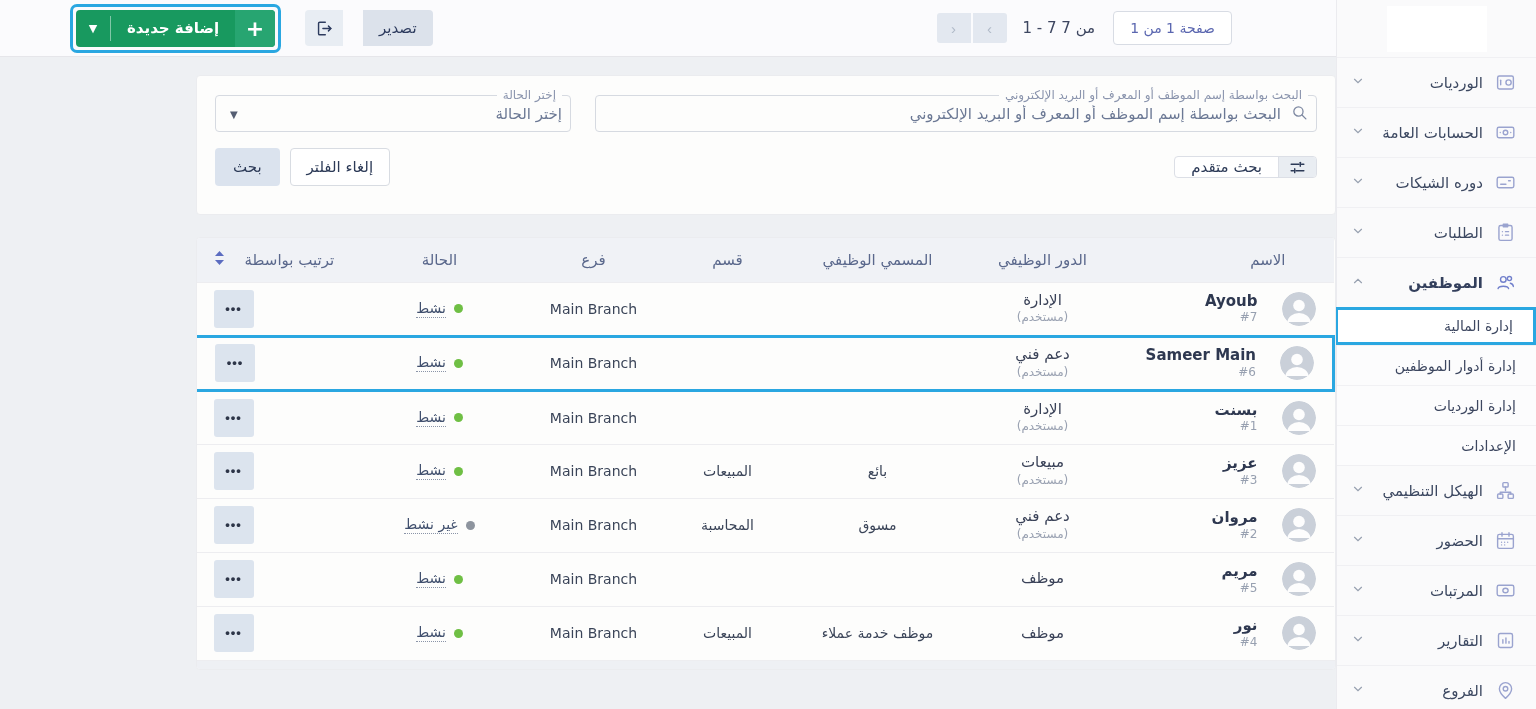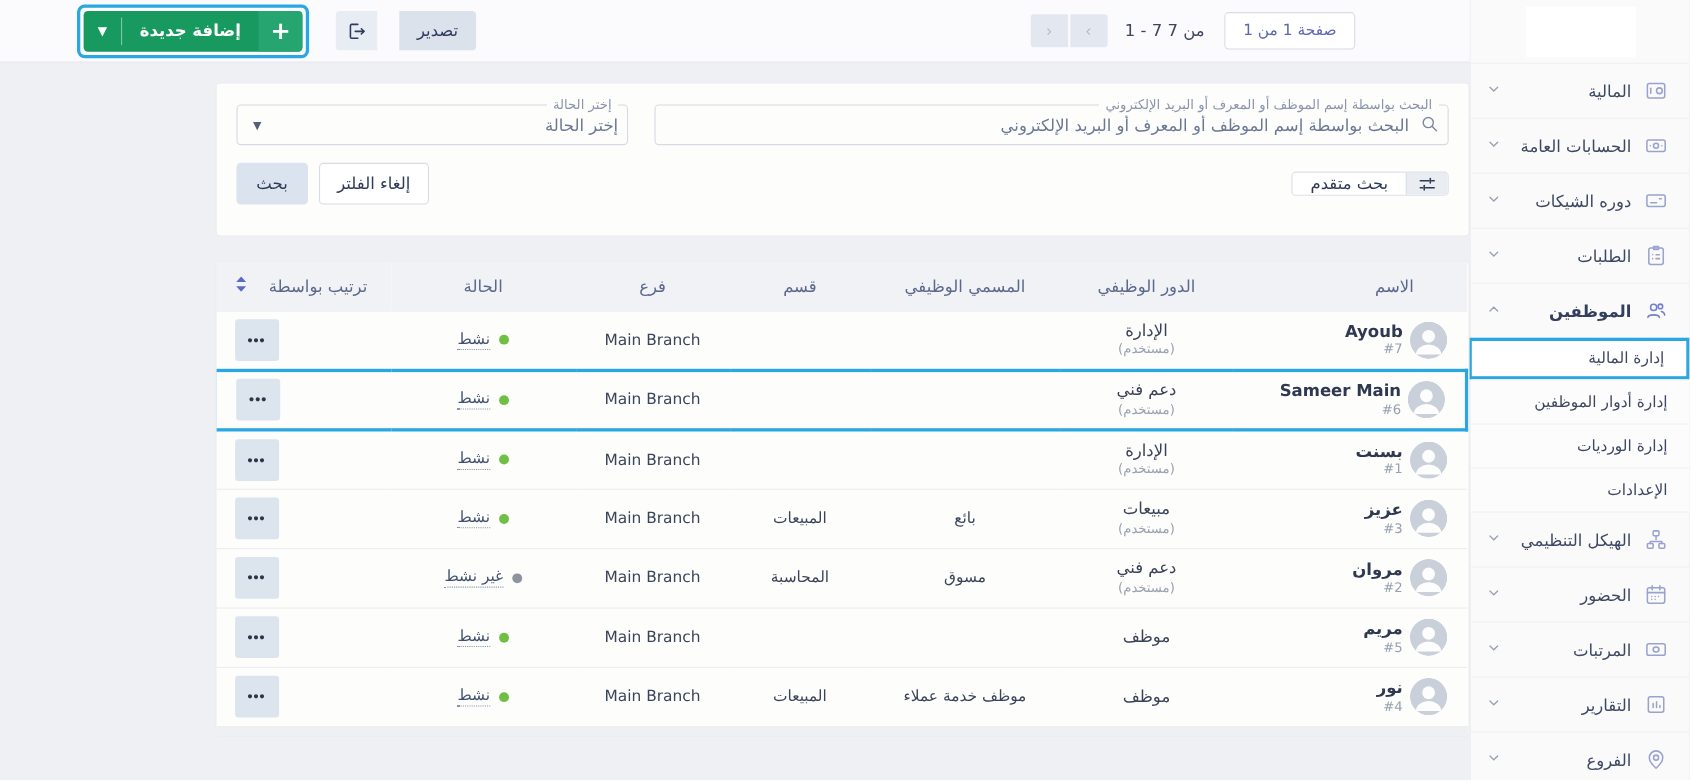--- a/index.html
+++ b/index.html
@@ -95,21 +95,21 @@
   th { font-weight:normal; font-size:15px; color:#5a688c; padding:0 8px; }
   th.h-name { text-align:right; padding-right:48px; }
   th.h-mid { text-align:center; }
   th.h-act { text-align:left; padding-left:18px; }
   .sort-wrap { display:inline-flex; align-items:center; gap:20px; cursor:pointer; }
   .sort-ico svg { width:11px; height:14px; fill:#5b6cc0; }
   tbody tr { height:54px; border-top:1px solid #ededf0; background:#fdfdfc; }
   td { padding:0 8px; font-size:14px; color:#3a4458; text-align:center; overflow:hidden; }
   td.c-name { text-align:right; padding-right:18px; }
   td.c-act { text-align:left; padding-left:18px; }
-  .name-wrap { display:flex; align-items:flex-start; gap:6px; }
+  .name-wrap { display:flex; align-items:flex-start; gap:24px; }
   .avatar { width:34px; height:34px; border-radius:50%; overflow:hidden; flex-shrink:0; display:block; }
   .nm { display:flex; flex-direction:column; line-height:1.25; text-align:right; }
   .nm b { font-size:15px; color:#2e3850; }
   .nm i { font-style:normal; font-size:12px; color:#97a0b0; }
   .role-wrap { display:flex; flex-direction:column; line-height:1.3; }
   .role-main { font-size:15px; color:#3a4258; }
   .role-sub { font-size:12px; color:#9aa2b2; }
   .st { display:inline-flex; align-items:center; gap:8px; }
   .dot { width:9px; height:9px; border-radius:50%; background:#6fbf44; display:inline-block; }
   tr.inactive .dot { background:#8d949e; }
@@ -132,21 +132,21 @@
     </div>
     <div id="sb-list">
         <div class="sb-item">
     <span class="sb-icon">
             <svg viewBox="0 0 24 24">
               <rect x="3" y="4.5" width="18" height="15" rx="2"></rect>
               <circle cx="15.5" cy="12" r="3"></circle>
               <path d="M6.5 9.5v5"></path>
             </svg>
           </span>
-    <span class="lbl">المالية</span>
+    <span class="lbl">الورديات</span>
     <span class="chev">
       <svg viewBox="0 0 24 24">
               <path d="M6 9l6 6 6-6"></path>
             </svg>
     </span>
   </div>
         <div class="sb-item">
     <span class="sb-icon">
             <svg viewBox="0 0 24 24">
               <rect x="2.5" y="6" width="19" height="12" rx="2"></rect>

